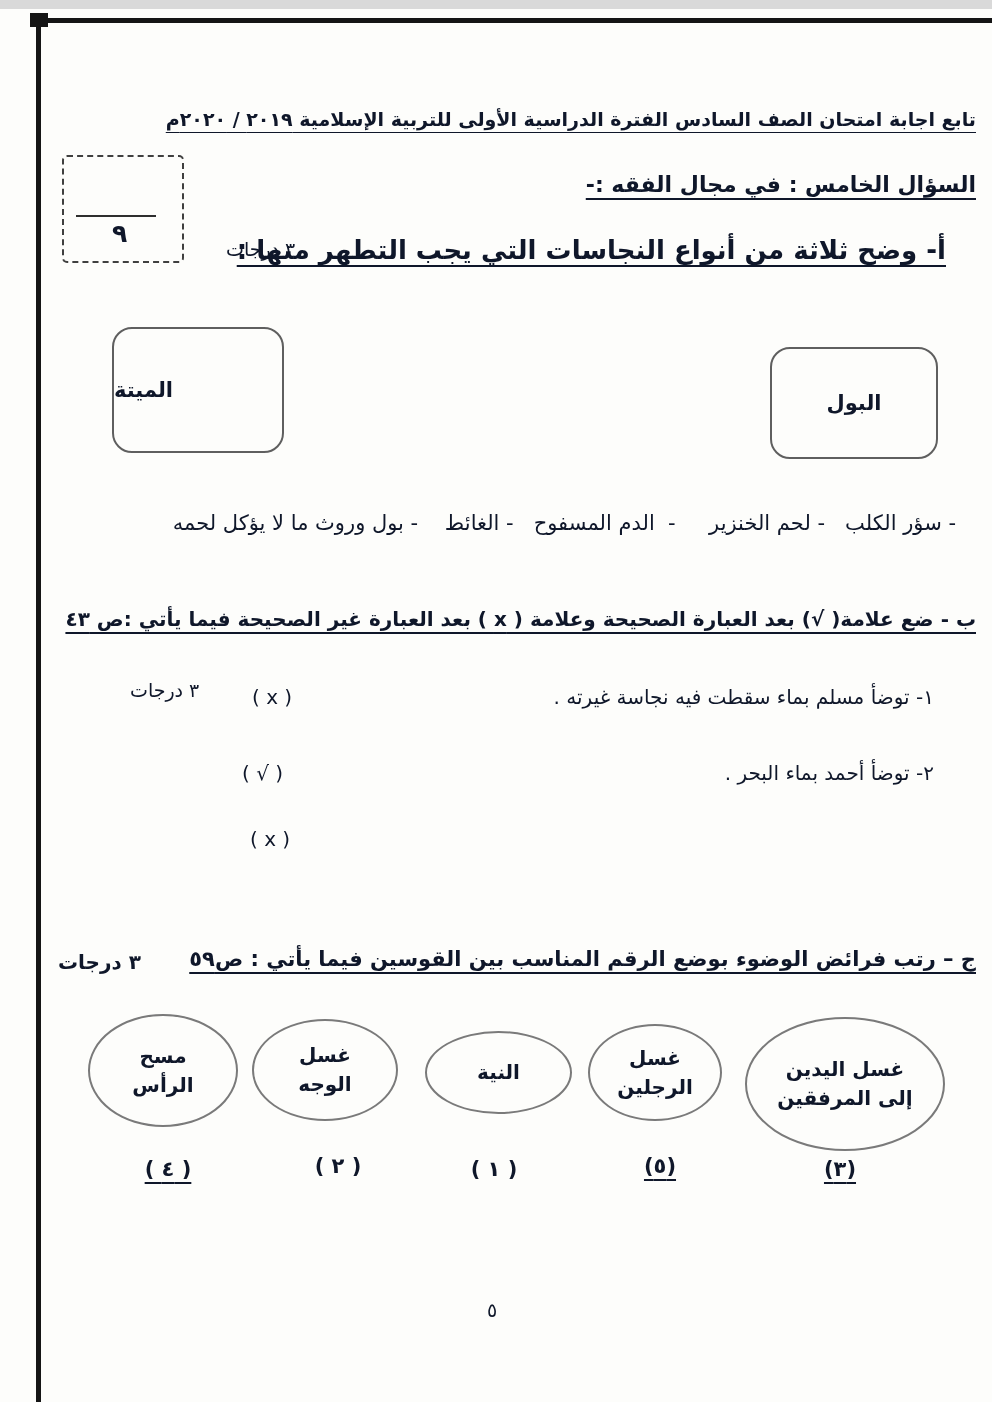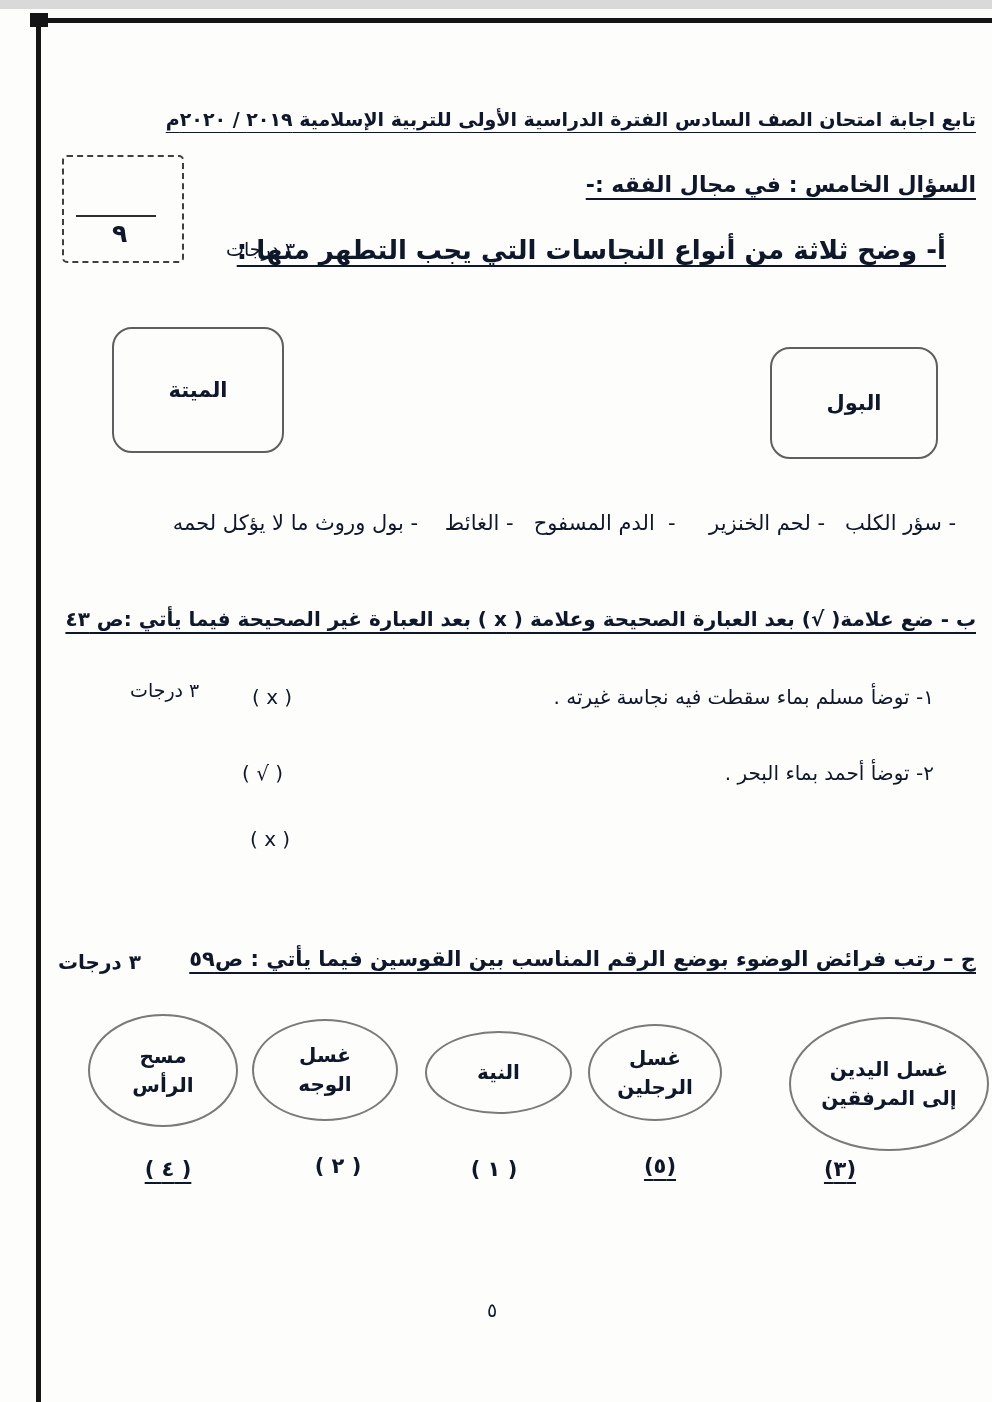--- a/index.html
+++ b/index.html
@@ -39,21 +39,21 @@
   .part-a-marks { top:229px; left:226px; font-size:19px; }
 
   .abox {
     position:absolute;
     border:2px solid #5f5f5f; border-radius:20px;
     display:flex; align-items:center; justify-content:center;
     font-size:21px; font-weight:bold;
   }
   .abox-1 { left:770px; top:338px; width:168px; height:112px; }
   .abox-2 { left:422px; top:320px; width:172px; height:128px; }
-  .abox-3 { left:112px; top:318px; width:172px; height:126px; }
+  .abox-3 { left:112px; top:318px; width:172px; height:126px;justify-content:flex-end; }
 
   .extra-answers { top:502px; right:36px; left:48px; font-size:21px; white-space:pre-wrap; }
 
   .part-b-heading { top:598px; right:16px; font-size:20px; }
   .bitem { font-size:20px; }
   .b1-text { top:676px; right:58px; }
   .b1-ans  { top:676px; left:252px; }
   .b-marks { top:670px; left:130px; font-size:19px; }
   .b2-text { top:752px; right:58px; }
   .b2-ans  { top:752px; left:242px; }
@@ -62,21 +62,21 @@
 
   .part-c-heading { top:938px; right:16px; font-size:21px; }
   .part-c-marks { top:941px; left:58px; font-size:20px; }
 
   .ellipse {
     position:absolute;
     border:2px solid #7a7a7a; border-radius:50%;
     display:flex; align-items:center; justify-content:center;
     text-align:center; font-size:20px; font-weight:bold; line-height:1.45;
   }
-  .el-1 { left:789px; top:1008px; width:200px; height:134px; padding:0 26px; }
+  .el-1 { left:745px; top:1008px; width:200px; height:134px; padding:0 26px; }
   .el-2 { left:588px; top:1015px; width:134px; height:97px;  padding:0 24px; }
   .el-3 { left:425px; top:1022px; width:147px; height:83px;text-align:right;  }
   .el-4 { left:252px; top:1010px; width:146px; height:102px; padding:0 30px; }
   .el-5 { left:88px;  top:1005px; width:150px; height:113px; padding:0 34px; }
 
   .onum { position:absolute; font-size:21px; font-weight:bold; width:84px; text-align:center; }
   .n-1 { left:798px; top:1148px; }
   .n-2 { left:618px; top:1145px; }
   .n-3 { left:452px; top:1148px; }
   .n-4 { left:296px; top:1145px; }

